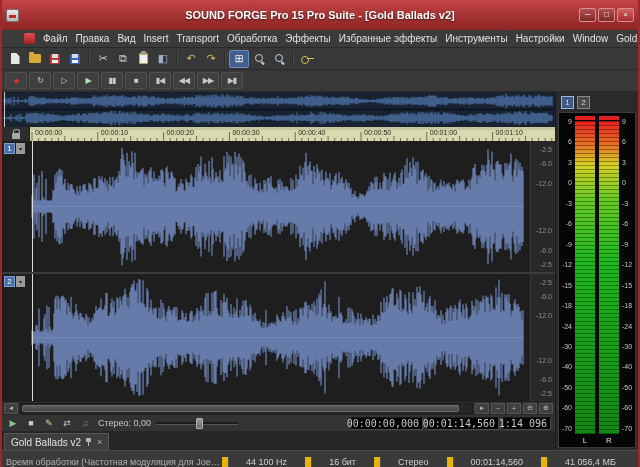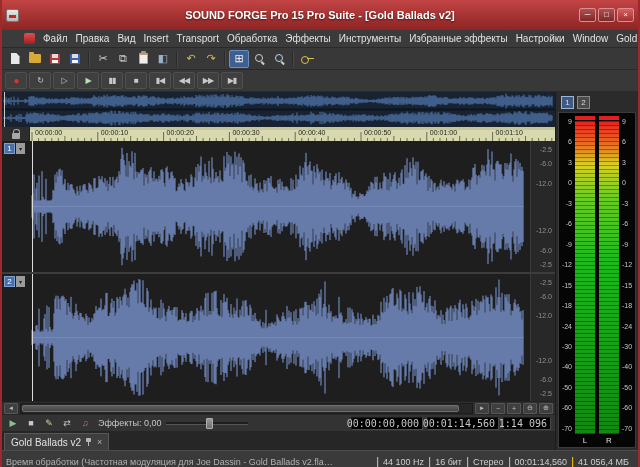--- a/index.html
+++ b/index.html
@@ -148,21 +148,21 @@
   .m-ch-label{height:12px;font-size:8px;color:#e0e0e0;text-align:center;line-height:13px}
   .meter-caption{height:16px;background:#383838;border-top:1px solid #4a4a4a;font-size:9px;
     color:#b8b8b8;line-height:16px;padding-left:4px;white-space:nowrap;overflow:hidden}
 
   
   .statusbar{height:23px;background:#3a3a3a;border-top:1px solid #4c4c4c;display:flex;
     align-items:center;padding:0 4px}
   .status-msg{font-size:9px;color:#b2b2b2;white-space:nowrap;overflow:hidden;
     text-overflow:ellipsis;max-width:330px}
   .status-cells{margin-left:auto;display:flex}
-  .status-cell{font-size:9px;color:#d0d0d0;padding:0 5px;border-left:1px solid #eab308;
+  .status-cell{font-size:9px;color:#d0d0d0;padding:0 18px;border-left:6px solid #eab308;
     box-shadow:inset 1px 0 0 #4e4e4e;white-space:nowrap}
 </style>
 </head>
 <body>
 
 <div class="window">
 
   <div class="titlebar">
     <div class="app-icon"></div>
     <div class="title-text">SOUND FORGE Pro 15 Pro Suite - [Gold Ballads v2]</div>
@@ -176,22 +176,22 @@
   <div class="menubar">
     <div class="menu-logo"></div>
     <div style="display:flex" id="menu-items">
         <div class="menu-item">Файл</div>
         <div class="menu-item">Правка</div>
         <div class="menu-item">Вид</div>
         <div class="menu-item">Insert</div>
         <div class="menu-item">Transport</div>
         <div class="menu-item">Обработка</div>
         <div class="menu-item">Эффекты</div>
+        <div class="menu-item">Избранные эффекты</div>
         <div class="menu-item">Инструменты</div>
-        <div class="menu-item">Избранные эффекты</div>
         <div class="menu-item">Настройки</div>
         <div class="menu-item">Window</div>
         <div class="menu-item">Gold</div>
       </div>
   </div>
 
   <div class="toolbar" id="main-toolbar">
       <div class="tb-btn">
         <span class="i-page"></span>
       </div>
@@ -449,21 +449,21 @@
             <div class="tb-btn">
               <span class="i-glyph" style="color: rgb(216, 216, 160);">✎</span>
             </div>
             <div class="tb-btn">
               <span class="i-glyph" style="color: rgb(200, 200, 200);">⇄</span>
             </div>
             <div class="tb-btn">
               <span class="i-glyph" style="color: rgb(200, 120, 120);">♫</span>
             </div>
           </div>
-        <span class="mini-label">Эффекты: 0,00</span>
+        <span class="mini-label">Стерео: 0,00</span>
         <div class="mini-slider">
           <div class="slider-track"></div>
           <div class="slider-thumb"></div>
         </div>
         <div class="time-boxes" id="time-boxes">
             <div class="time-box" style="width: 72px;">00:00:00,000</div>
             <div class="time-box" style="width: 72px;">00:01:14,560</div>
             <div class="time-box" style="width: 48px;">1:14 096</div>
           </div>
       </div>

